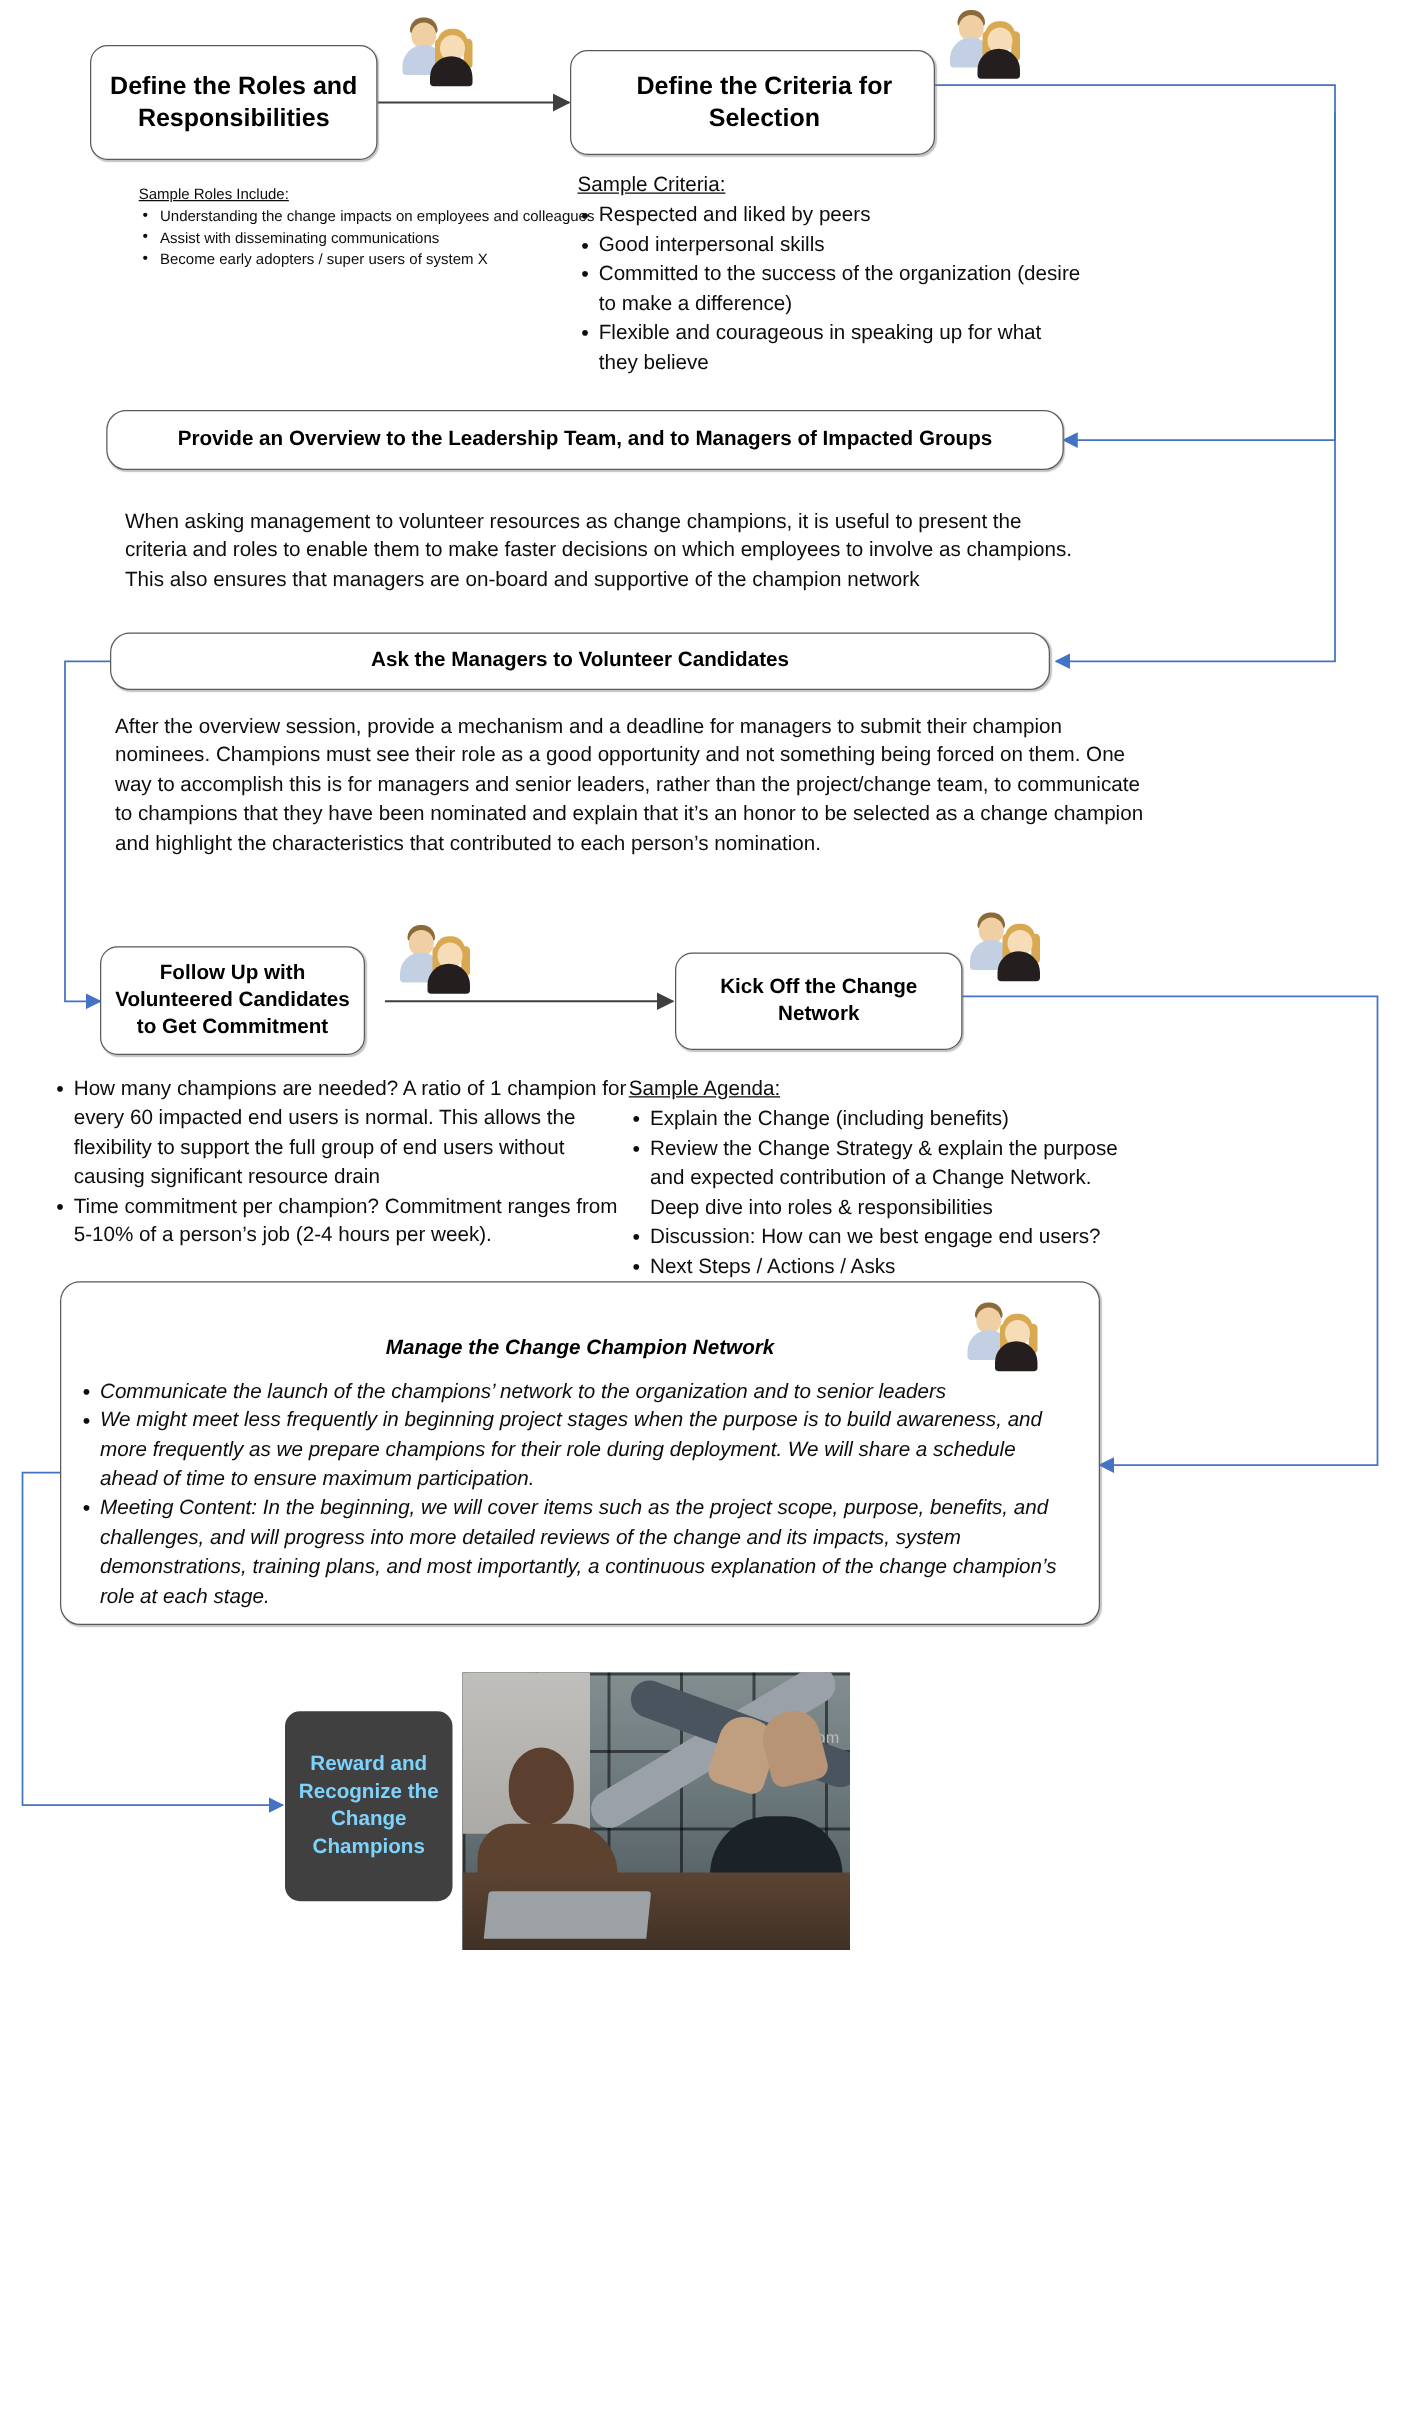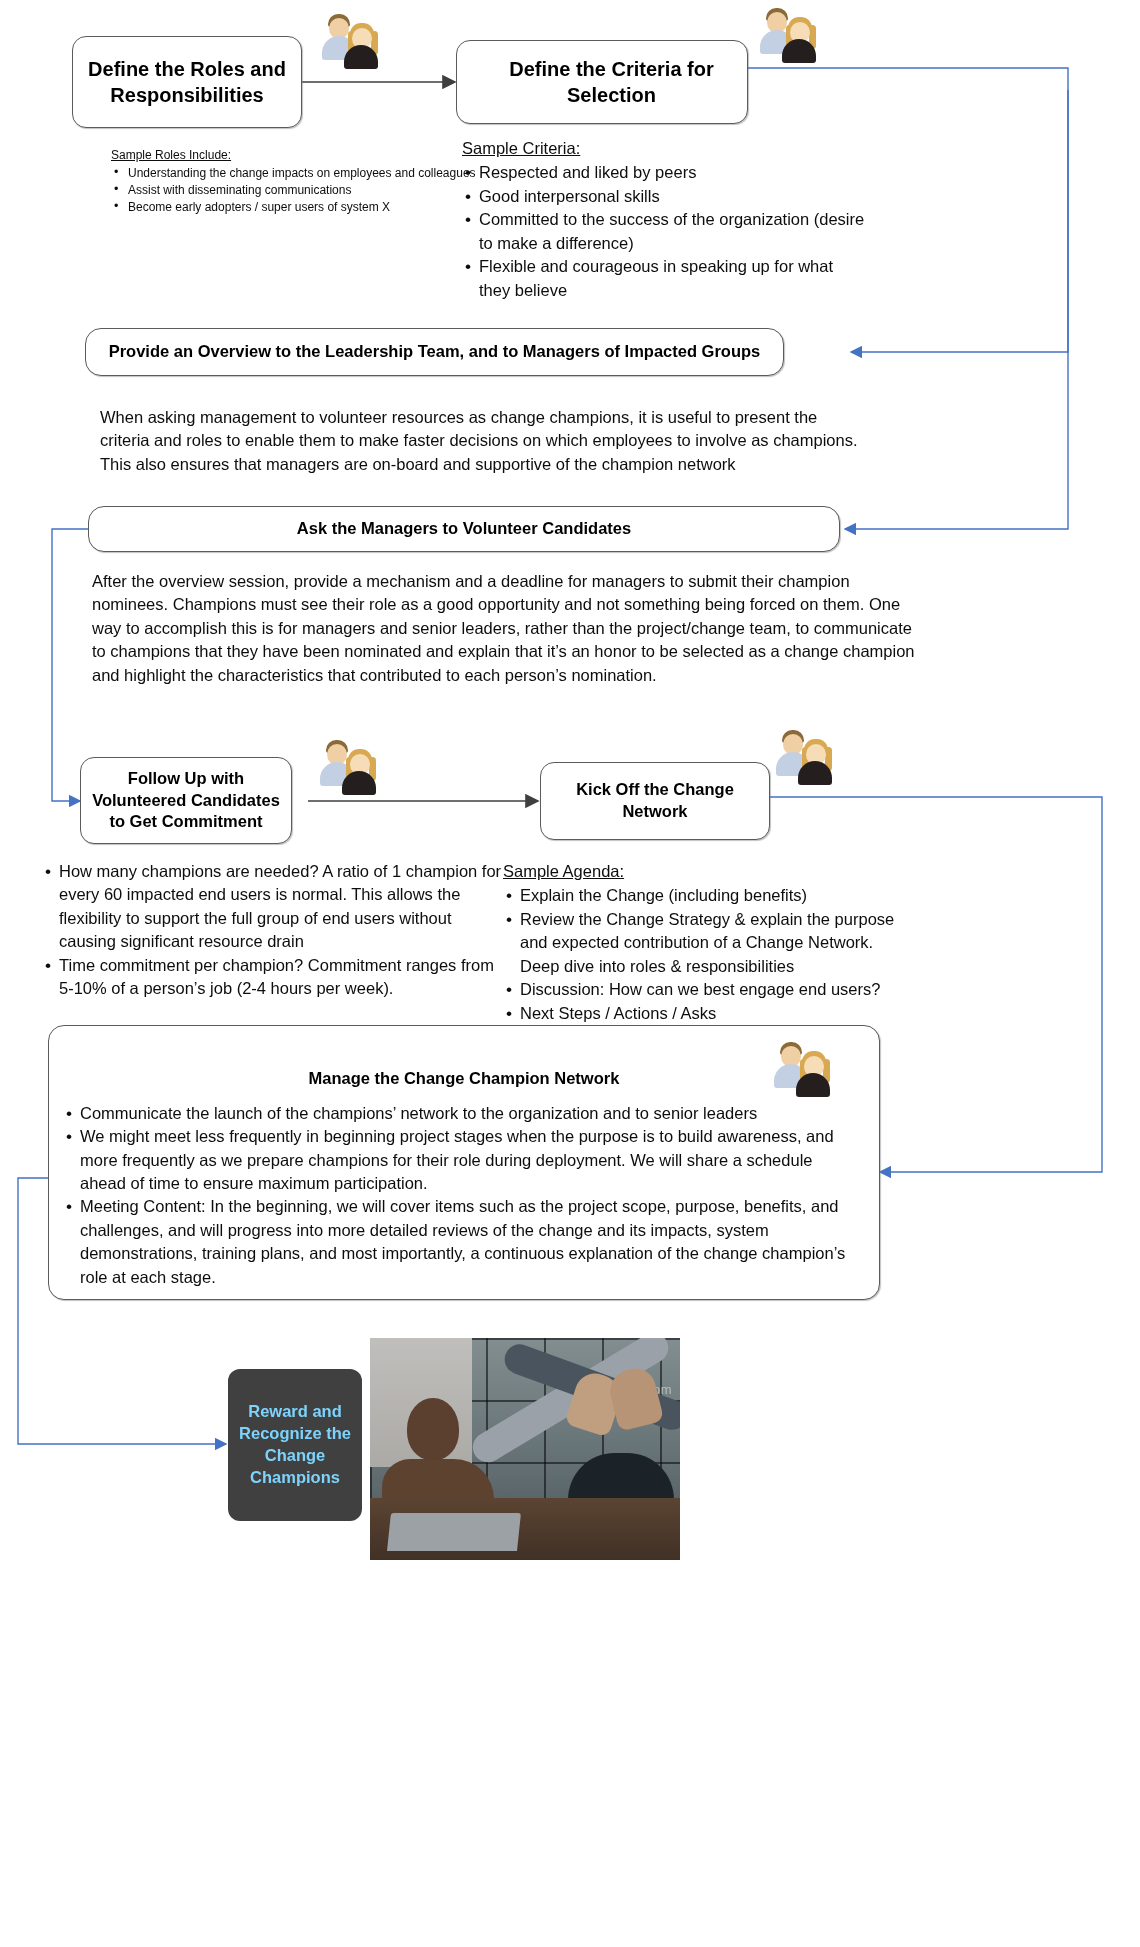--- a/index.html
+++ b/index.html
@@ -233,21 +233,21 @@
   <div class="txt" style="left:462px; top:137px; width:404px; font-size:16.5px;">
     <span class="hdr">Sample Criteria:</span>
     <ul class="bul">
       <li>Respected and liked by peers</li>
       <li>Good interpersonal skills</li>
       <li>Committed to the success of the organization (desire to make a difference)</li>
       <li>Flexible and courageous in speaking up for what they believe</li>
     </ul>
   </div>
 
-  <div class="node wide" style="left:85px; top:328px; width:699px; height:48px; font-size:16.5px;">
+  <div class="node wide" style="left:85px; top:328px; width:766px; height:48px; font-size:16.5px;">
     <span>Provide an Overview to the Leadership Team, and to Managers of Impacted Groups</span>
   </div>
 
   <div class="txt" style="left:100px; top:406px; width:760px; font-size:16.5px;">
     <p class="para">When asking management to volunteer resources as change champions, it is useful to present the criteria and roles to enable them to make faster decisions on which employees to involve as champions. This also ensures that managers are on-board and supportive of the champion network</p>
   </div>
 
   <div class="node wide" style="left:88px; top:506px; width:752px; height:46px; font-size:16.5px;">
     <span>Ask the Managers to Volunteer Candidates</span>
   </div>
@@ -304,21 +304,21 @@
   <div class="txt" style="left:503px; top:860px; width:398px; font-size:16.5px;">
     <span class="hdr">Sample Agenda:</span>
     <ul class="bul">
       <li>Explain the Change (including benefits)</li>
       <li>Review the Change Strategy &amp; explain the purpose and expected contribution of a Change Network. Deep dive into roles &amp; responsibilities</li>
       <li>Discussion: How can we best engage end users?</li>
       <li>Next Steps / Actions / Asks</li>
     </ul>
   </div>
 
-  <div class="node wide" style="left:48px; top:1025px; width:832px; height:275px; display:block; padding:0; font-weight:normal;">
+  <div class="node wide" style="left:48px; top:1025px; width:832px; height:275px; display:block; padding:0; font-weight:normal;font-style:italic;">
     <div style="text-align:center; font-weight:bold; font-size:16.5px; padding-top:42px;">
       <span>Manage the Change Champion Network</span>
     </div>
     <div class="txt" style="position:static; margin:12px 18px 0 14px; font-size:16.5px; text-align:left; font-weight:normal;">
       <ul class="bul">
         <li>Communicate the launch of the champions’ network to the organization and to senior leaders</li>
         <li>We might meet less frequently in beginning project stages when the purpose is to build awareness, and more frequently as we prepare champions for their role during deployment. We will share a schedule ahead of time to ensure maximum participation.</li>
         <li>Meeting Content: In the beginning, we will cover items such as the project scope, purpose, benefits, and challenges, and will progress into more detailed reviews of the change and its impacts, system demonstrations, training plans, and most importantly, a continuous explanation of the change champion’s role at each stage.</li>
       </ul>
     </div>

